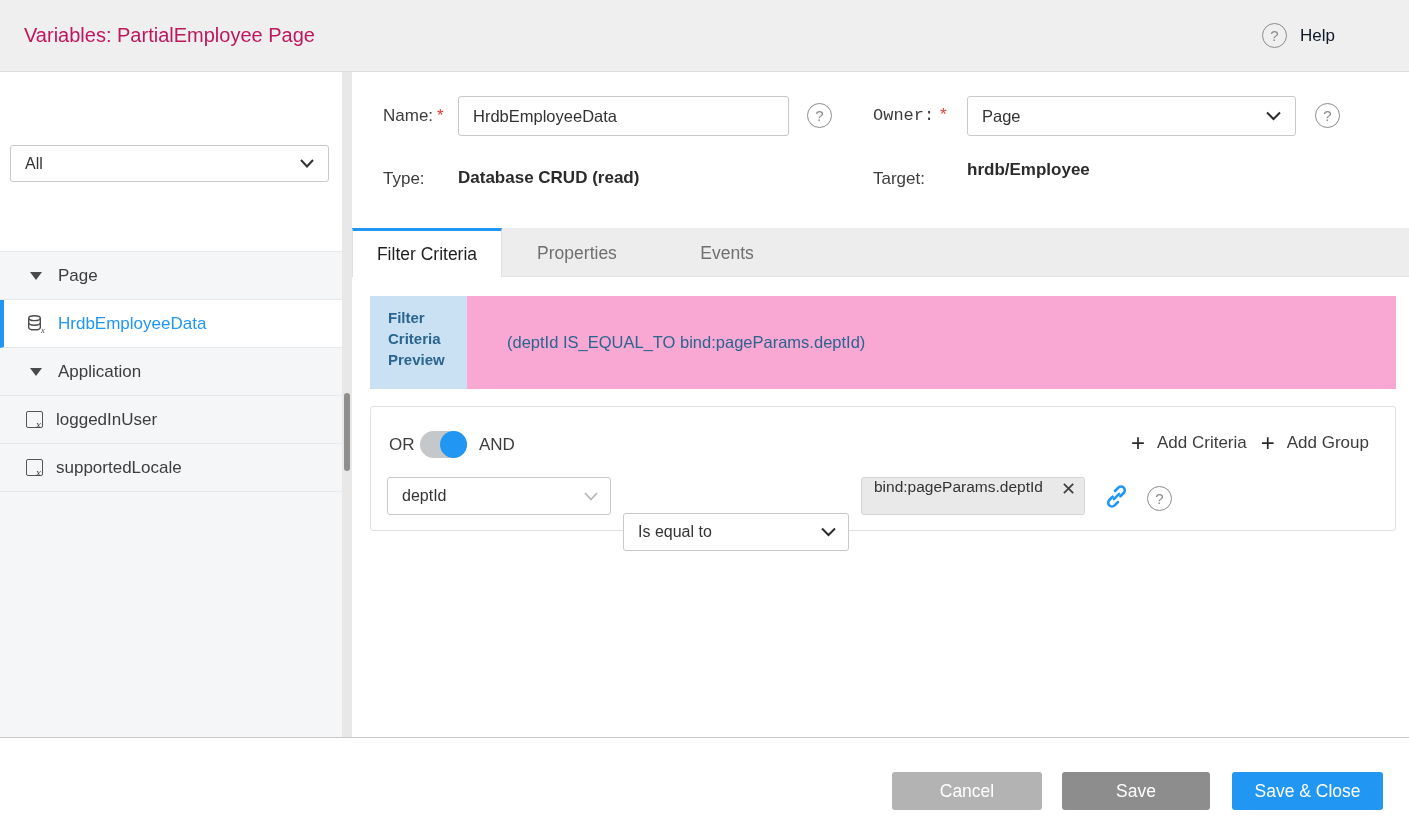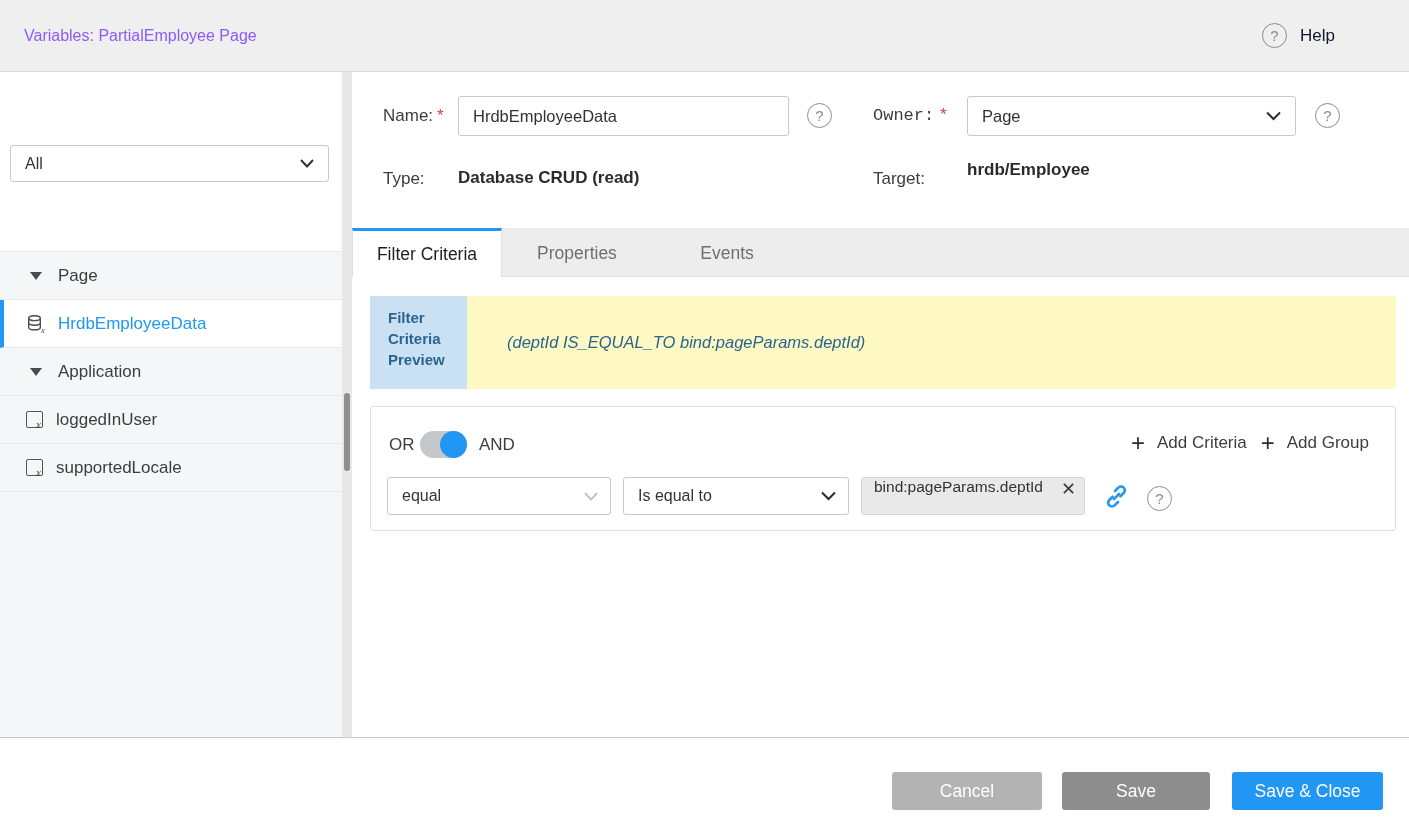--- a/index.html
+++ b/index.html
@@ -2,21 +2,21 @@
 <html><head>
 <meta charset="utf-8">
 <style>
   * { margin:0; padding:0; box-sizing:border-box; }
   html,body { width:1409px; height:838px; }
   body { font-family:"Liberation Sans","DejaVu Sans",sans-serif; background:#fff; color:#3c3c3c; overflow:hidden; }
   .page { position:relative; width:1409px; height:838px; background:#fff; }
 
   
   .header { position:absolute; left:0; top:0; width:1409px; height:72px; background:#efefef; border-bottom:1px solid #dcdcdc; }
-  .header-title { position:absolute; left:24px; top:0; line-height:71px; font-size:16px; color:#8b5cf6; }
+  .header-title { position:absolute; left:24px; top:0; line-height:71px; font-size:20px; color:#be185d; }
   .header-help { position:absolute; right:74px; top:0; height:71px; display:flex; align-items:center; gap:13px; cursor:pointer; }
   .qcircle { display:inline-flex; align-items:center; justify-content:center; width:25px; height:25px; border:1.6px solid #8c8c8c; border-radius:50%; color:#8c8c8c; font-size:15px; line-height:1; }
   .header-help .label { font-size:17px; color:#0f172a; }
 
   
   .sidebar { position:absolute; left:0; top:72px; width:342px; height:665px; background:#fff; }
   .btn-new { position:absolute; left:10px; top:16px; width:319px; height:37px; background:#2196f3; color:#fff; font-size:16.5px; border:none; border-radius:2px; cursor:pointer; font-family:inherit; }
   .select-box { position:absolute; left:10px; top:73px; width:319px; height:37px; border:1px solid #c9c9c9; border-radius:3px; background:#fff; display:flex; align-items:center; padding:0 14px; font-size:16px; color:#333; cursor:pointer; }
   .select-box .chev { margin-left:auto; }
   .search-box { position:absolute; left:10px; top:127px; width:319px; height:37px; border:1px solid #c9c9c9; border-radius:3px; background:#fff; display:flex; align-items:center; padding:0 10px; }
@@ -47,21 +47,21 @@
   .help-abs { position:absolute; cursor:pointer; }
 
   
   .tabbar { position:absolute; left:0; top:156px; width:1057px; height:49px; background:#ededed; border-bottom:1px solid #e3e3e3; display:flex; }
   .tab { width:150px; display:flex; align-items:center; justify-content:center; font-size:17.5px; color:#6f6f6f; cursor:pointer; border-top:3px solid transparent; }
   .tab.active { background:#fff; color:#1f1f1f; border-top:3px solid #2196f3; border-left:1px solid #e0e0e0; border-right:1px solid #e0e0e0; margin-bottom:-1px; }
 
   
   .preview { position:absolute; left:18px; top:224px; width:1026px; height:93px; display:flex; }
   .preview-label { width:97px; background:#c9e1f2; color:#2a648f; font-weight:bold; font-size:15px; line-height:21px; padding:11px 4px 0 18px; }
-  .preview-body { flex:1; background:#fef9c3; color:#2a648f; font-size:16.5px; display:flex; align-items:center; padding-left:40px;font-style:italic; }
+  .preview-body { flex:1; background:#f9a8d4; color:#2a648f; font-size:16.5px; display:flex; align-items:center; padding-left:40px; }
 
   
   .critbox { position:absolute; left:18px; top:334px; width:1026px; height:125px; border:1px solid #e0e0e0; border-radius:3px; background:#fff; }
   .or-label, .and-label { position:absolute; top:24px; line-height:27px; font-size:17px; color:#3d3d3d; }
   .or-label { left:18px; }
   .and-label { left:108px; }
   .toggle { position:absolute; left:49px; top:24px; width:47px; height:27px; background:#c5c8cb; border-radius:14px; cursor:pointer; }
   .toggle .knob { position:absolute; right:0; top:0; width:27px; height:27px; background:#2196f3; border-radius:50%; }
   .addgrp { position:absolute; right:26px; top:24px; display:flex; align-items:center; gap:14px; }
   .addbtn { display:flex; align-items:center; gap:12px; font-size:17px; color:#3d3d3d; cursor:pointer; }
@@ -197,28 +197,28 @@
           <span class="plus">+</span>
           <span>Add Criteria</span>
         </div>
         <div class="addbtn">
           <span class="plus">+</span>
           <span>Add Group</span>
         </div>
       </div>
 
       <div class="crit-select" style="left:16px; width:224px;">
-        <span>equal</span>
+        <span>deptId</span>
         <span class="chev">
           <svg width="14" height="9" viewBox="0 0 14 9">
               <polyline points="1,1 7,7.5 13,1" fill="none" stroke="#b8b8b8" stroke-width="1.8"></polyline>
             </svg>
         </span>
       </div>
-      <div class="crit-select" style="left:252px; width:226px;">
+      <div class="crit-select" style="left:252px; width:226px;margin-top:36px;">
         <span>Is equal to</span>
         <span class="chev">
           <svg width="15" height="10" viewBox="0 0 15 10">
               <polyline points="1,1.5 7.5,8 14,1.5" fill="none" stroke="#2b2b2b" stroke-width="2"></polyline>
             </svg>
         </span>
       </div>
       <div class="chip">
         <span class="txt">bind:pageParams.deptId</span>
         <span class="x">✕</span>

